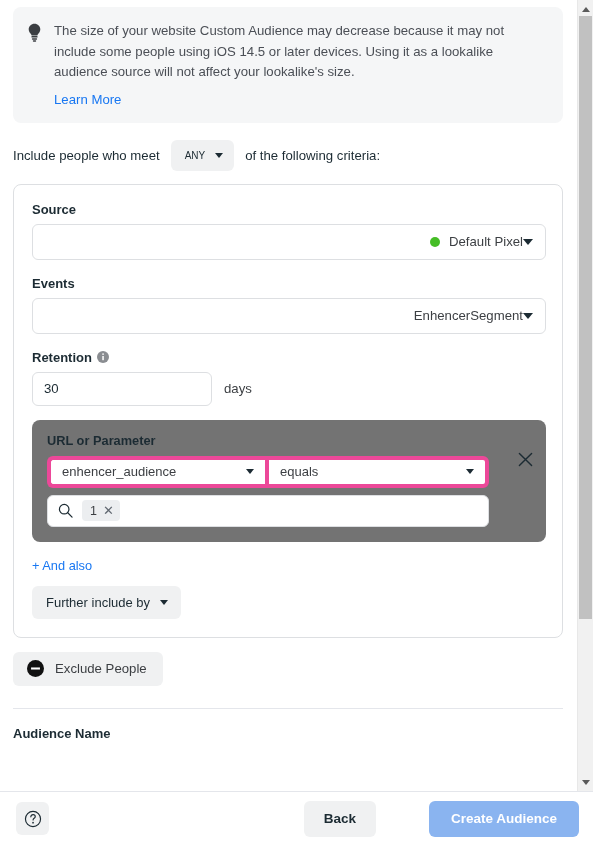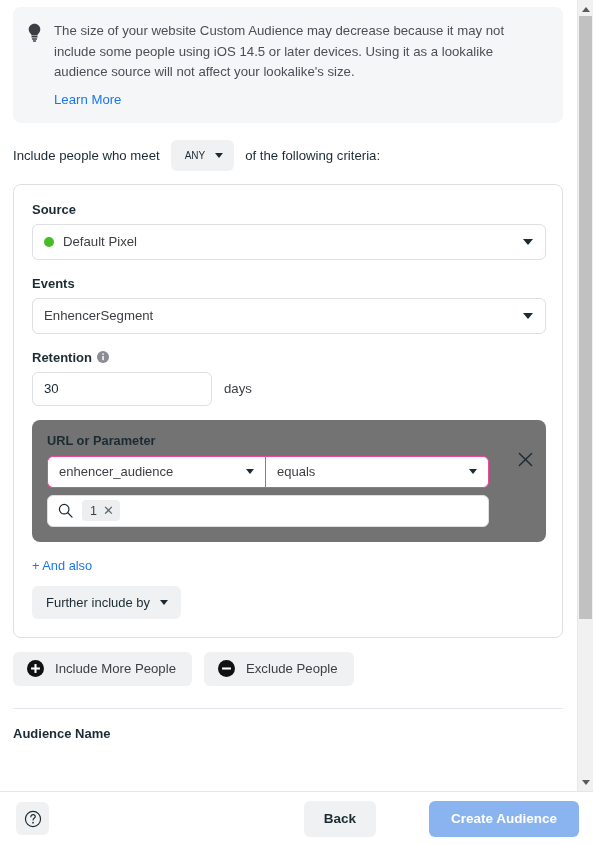--- a/index.html
+++ b/index.html
@@ -155,21 +155,21 @@
     height: 34px;
     border: 1px solid #dddfe2;
     border-radius: 6px;
     background: #fff;
     display: flex;
     align-items: center;
     padding: 0 12px 0 11px;
     font-size: 13.2px;
     color: #3c3f43;
     cursor: pointer;
-    justify-content: space-between;
+    justify-content: flex-end;
   }
   .select-left {
     display: flex;
     align-items: center;
     gap: 9px;
   }
   .green-dot {
     width: 10px;
     height: 10px;
     border-radius: 50%;
@@ -228,21 +228,21 @@
   }
 
   .split-row {
     display: flex;
     width: 442px;
     max-width: 100%;
   }
   .split-left, .split-right {
     height: 32px;
     box-sizing: border-box;
-    border: 1px solid #ec4899;
+    border: 4px solid #ec4899;
     background: #fff;
     display: flex;
     align-items: center;
     justify-content: space-between;
     padding: 0 11px;
     font-size: 13px;
     color: #3c3f43;
     cursor: pointer;
   }
   .split-left {
@@ -530,28 +530,20 @@
 
           <div class="refine-row">
             <span class="refine-pill">
               <span>Further include by</span>
               <span class="caret caret-sm"></span>
             </span>
           </div>
         </div>
 
         <div class="actions">
-          <div class="action-btn">
-            <svg width="17" height="17" viewBox="0 0 18 18">
-              <circle cx="9" cy="9" r="9" fill="#111111"></circle>
-              <rect x="4.3" y="7.9" width="9.4" height="2.2" fill="#ffffff"></rect>
-              <rect x="7.9" y="4.3" width="2.2" height="9.4" fill="#ffffff"></rect>
-            </svg>
-            <span>Include More People</span>
-          </div>
           <div class="action-btn">
             <svg width="17" height="17" viewBox="0 0 18 18">
               <circle cx="9" cy="9" r="9" fill="#111111"></circle>
               <rect x="4.3" y="7.9" width="9.4" height="2.2" fill="#ffffff"></rect>
             </svg>
             <span>Exclude People</span>
           </div>
         </div>
 
         <div class="divider"></div>

